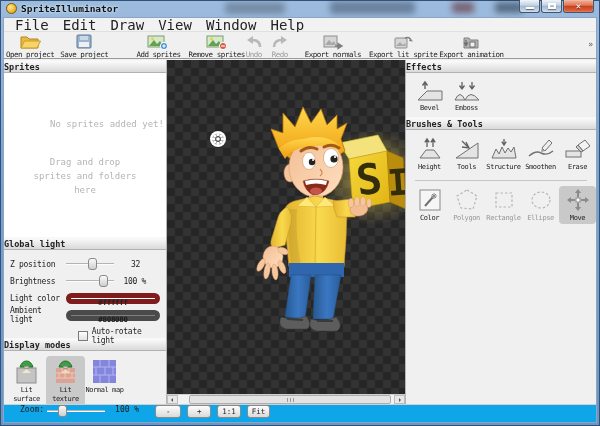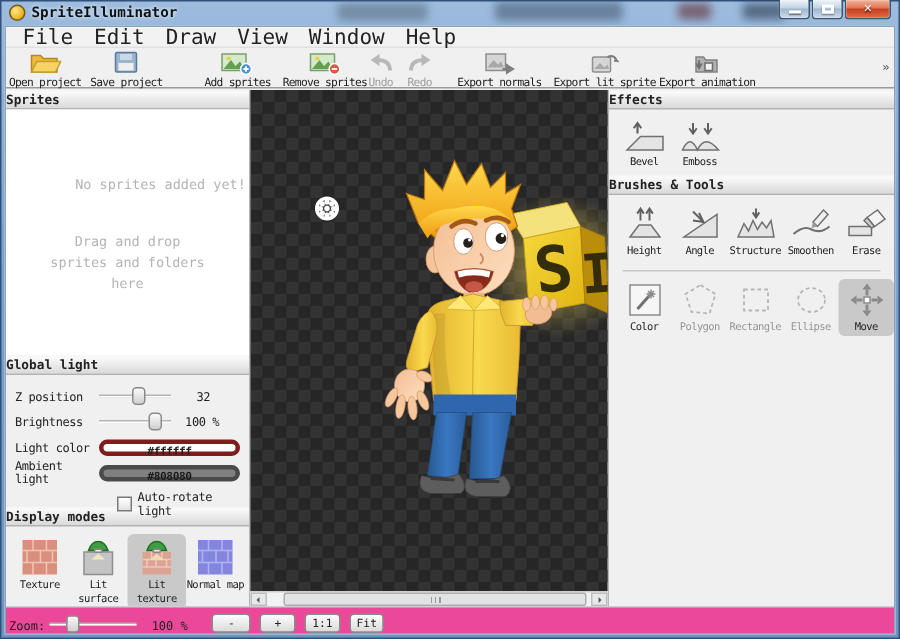--- a/index.html
+++ b/index.html
@@ -52,21 +52,21 @@
   .sprites-hint { margin-top:26px; line-height:14px; }
 
   
   .gl-body { padding-top:7px; height:88px; }
   .gl-row { display:flex; align-items:center; height:14px; margin:0 0 3px 0; padding:0 6px; font-size:8px; letter-spacing:-0.3px; }
   .gl-label { flex:0 0 56px; }
   .slider { position:relative; width:48px; height:12px; }
   .slider .track { position:absolute; left:0; right:0; top:5px; height:2px; background:#b4b4b4; border-bottom:1px solid #fdfdfd; }
   .slider .thumb { position:absolute; top:0; width:9px; height:12px; background:linear-gradient(#fafafa,#cfcfcf); border:1px solid #8a8a8a; border-radius:3px; }
   .gl-value { margin-left:auto; margin-right:20px; }
-  .pill { width:96px; height:11px; border:3px solid #7f1d1d; border-radius:6px; font-size:7.5px; font-weight:bold; text-align:center; line-height:10px; }
+  .pill { width:96px; height:11px; border:5px solid #7f1d1d; border-radius:6px; font-size:7.5px; font-weight:bold; text-align:center; line-height:10px; }
   .pill.white { background:#fff; }
   .pill.gray { background:#808080; color:#1a1a1a; border-color:#4a4a4a; }
   .cb-row { margin:5px 0 0 74px; display:flex; align-items:center; font-size:8px; letter-spacing:-0.3px; }
   .checkbox { width:10px; height:10px; border:1px solid #7a7a7a; background:linear-gradient(#fff,#e2e2e2); margin-right:4px; }
 
   
   .modes { display:flex; padding:5px 2px 0 3px; }
   .mode { width:39px; display:flex; flex-direction:column; align-items:center; padding:3px 0 2px; border-radius:4px; }
   .mode.selected { background:#c9c9c9; }
   .mode .mlabel { font-size:7px; letter-spacing:-0.4px; line-height:1.25; text-align:center; margin-top:2px; }
@@ -91,22 +91,22 @@
 
   
   .icon-row { display:flex; padding:5px 0 2px 5px; }
   .icol { width:37px; display:flex; flex-direction:column; align-items:center; padding:2px 0; border-radius:4px; }
   .icol .ilabel { font-size:7px; letter-spacing:-0.4px; margin-top:2px; text-align:center; }
   .icol.selected { background:#c9c9c9; }
   .icol.disabled { opacity:.45; }
   .rsep { height:1px; background:#c6c6c6; margin:5px 9px 0 9px; }
 
   
-  .bbar { position:absolute; left:0; right:0; bottom:0; height:18px; background:#ec4899; border-top:1px solid #cfcfcf;
-    display:flex; align-items:flex-end; padding-left:2px; font-size:8px; }
+  .bbar { position:absolute; left:0; right:0; bottom:0; height:18px; background:#0ea5e9; border-top:1px solid #cfcfcf;
+    display:flex; align-items:flex-start; padding-left:16px; font-size:8px; }
   .bbar .slider { width:58px; margin-left:3px; }
   .zoom-val { margin-left:10px; }
   .zbtn { height:13px; min-width:19px; padding:0 4px; margin-left:6px; border:1px solid #8a8a8a; border-radius:3px;
     background:linear-gradient(#fdfdfd,#dadada); font-size:7.5px; line-height:11px; text-align:center; }
   .zbtn.minus { margin-left:16px; width:26px; }
   .zbtn.plus { width:24px; }
 
   svg { display:block; }
 </style>
 </head>
@@ -281,29 +281,20 @@
             <span class="pill gray">#808080</span>
           </div>
           <div class="cb-row">
             <span class="checkbox"></span>
             <span>Auto-rotate light</span>
           </div>
         </div>
 
         <div class="phead">Display modes</div>
         <div class="modes">
-          <div class="mode">
-            <svg width="25" height="25" viewBox="0 0 25 25">
-                <rect x="1" y="1" width="23" height="23" fill="#d98f7e"></rect>
-                <g stroke="#f0c4b4" stroke-width="1">
-                  <path d="M1,8 h23 M1,16 h23 M8,1 v7 M17,1 v7 M4,8 v8 M13,8 v8 M21,8 v8 M8,16 v8 M17,16 v8"></path>
-                </g>
-              </svg>
-            <span class="mlabel">Texture</span>
-          </div>
           <div class="mode">
             <svg width="25" height="25" viewBox="0 0 25 25">
                 <rect x="3" y="9" width="19" height="15" fill="#c4c4c4" stroke="#8e8e8e"></rect>
                 <path d="M12.5,10 L8,14 h9z" fill="#efe9c8"></path>
                 <path d="M6,8 Q8,2 12.5,2 Q17,2 19,8z" fill="#3f9e42" stroke="#1f6e22"></path>
                 <rect x="10" y="7.2" width="5" height="2" rx="1" fill="#e8e8e8" stroke="#888"></rect>
               </svg>
             <span class="mlabel">Lit surface</span>
           </div>
           <div class="mode selected">
@@ -483,21 +474,21 @@
                 <path d="M4,21 L10,13 H18 L24,21 Z" fill="#e4e4e4" stroke="#707070"></path>
                 <path d="M11,10 V3 M8.8,5.4 L11,2 L13.2,5.4 M17,10 V3 M14.8,5.4 L17,2 L19.2,5.4" fill="none" stroke="#606060" stroke-width="1.3"></path>
               </svg>
             <span class="ilabel">Height</span>
           </div>
           <div class="icol">
             <svg width="28" height="24" viewBox="0 0 28 24">
                 <path d="M3,21 H25 V6 Z" fill="#e4e4e4" stroke="#707070"></path>
                 <path d="M9,4 L15,10 M13,5 L16,11 L9,10" fill="none" stroke="#606060" stroke-width="1.3"></path>
               </svg>
-            <span class="ilabel">Angle</span>
+            <span class="ilabel">Tools</span>
           </div>
           <div class="icol">
             <svg width="28" height="24" viewBox="0 0 28 24">
                 <path d="M2,21 L6,12 L9,17 L12,10 L15,16 L18,11 L21,15 L24,10 L26,21 Z" fill="#e4e4e4" stroke="#707070"></path>
                 <path d="M14,2 V7 M11.8,4.6 L14,8 L16.2,4.6" fill="none" stroke="#606060" stroke-width="1.3"></path>
               </svg>
             <span class="ilabel">Structure</span>
           </div>
           <div class="icol">
             <svg width="28" height="24" viewBox="0 0 28 24">

